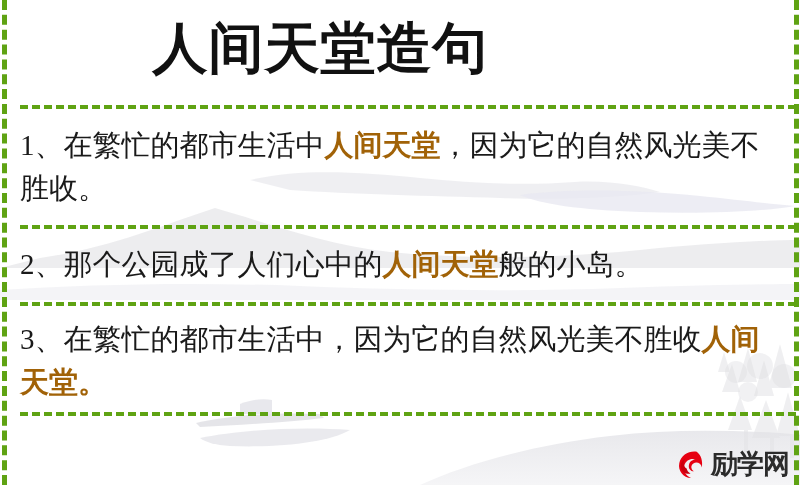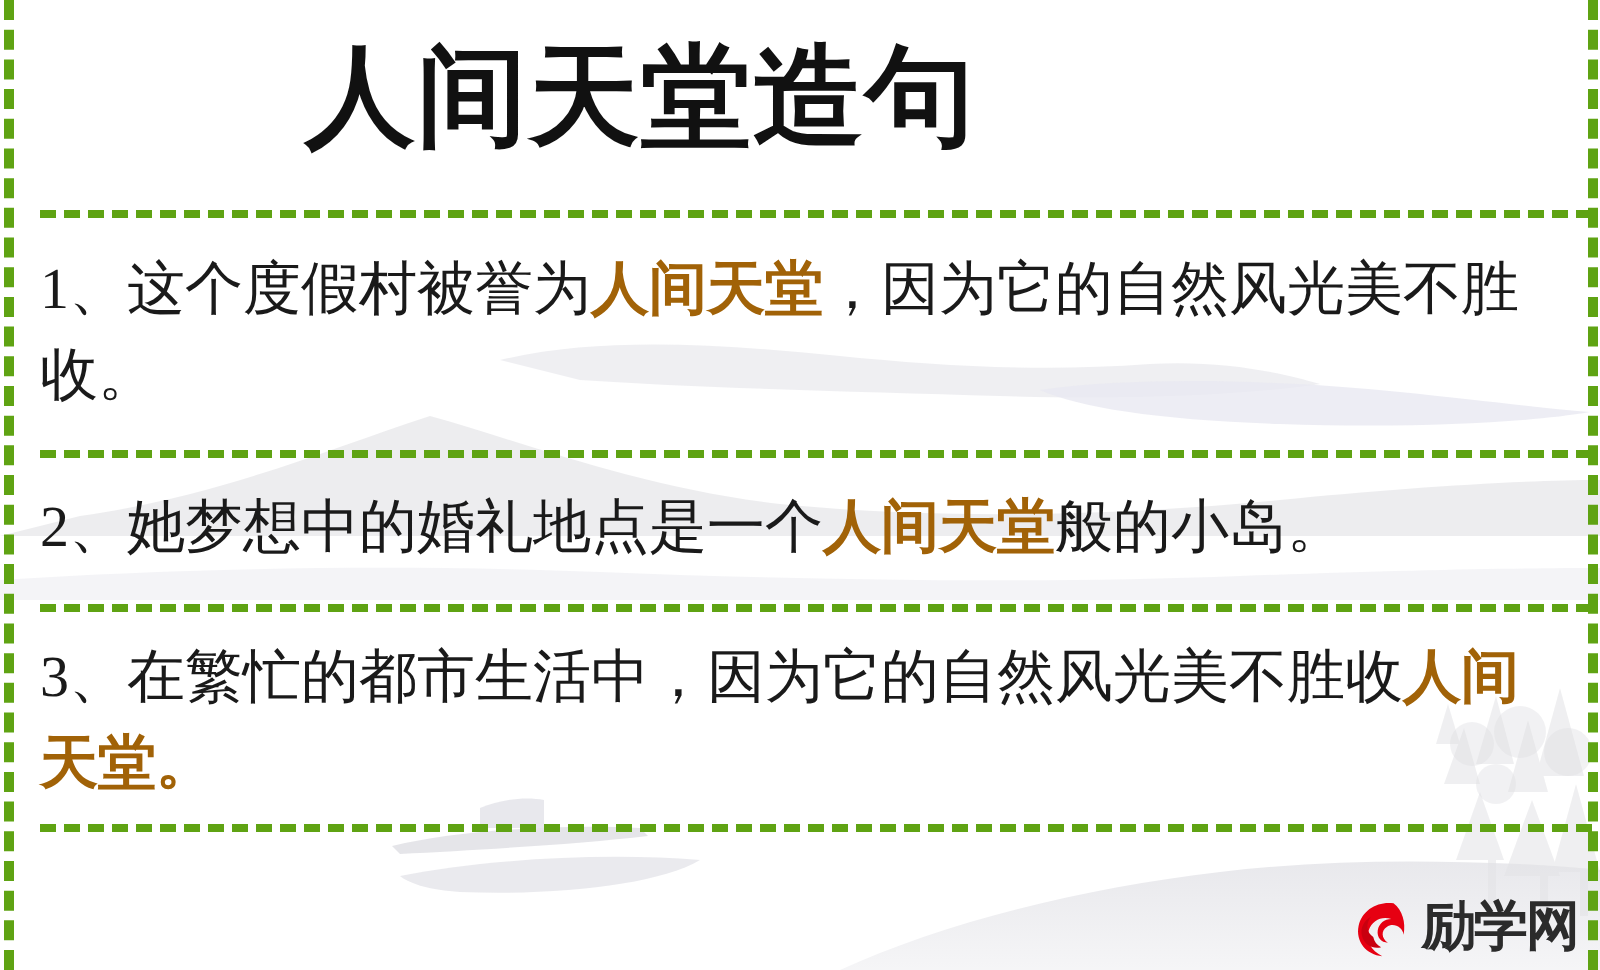--- a/index.html
+++ b/index.html
@@ -178,23 +178,23 @@
   <div id="frame-left" class="frame-edge"></div>
   <div id="frame-right" class="frame-edge"></div>
 
   <div class="separator" style="top:105px;"></div>
   <div class="separator" style="top:225px;"></div>
   <div class="separator" style="top:302px;"></div>
   <div class="separator" style="top:412px;"></div>
 
   <div id="title">人间天堂造句</div>
 
-  <div id="sentence-1" class="sentence"><span>1、</span><span>这个度假村被誉为</span><span class="kw">人间天堂</span><span>，因为它的自然风光美不胜收。</span></div>
-
-  <div id="sentence-2" class="sentence"><span>2、</span><span>她梦想中的婚礼地点是一个</span><span class="kw">人间天堂</span><span>般的小岛。</span></div>
+  <div id="sentence-1" class="sentence"><span>1、</span><span>在繁忙的都市生活中</span><span class="kw">人间天堂</span><span>，因为它的自然风光美不胜收。</span></div>
+
+  <div id="sentence-2" class="sentence"><span>2、</span><span>那个公园成了人们心中的</span><span class="kw">人间天堂</span><span>般的小岛。</span></div>
 
   <div id="sentence-3" class="sentence"><span>3、</span><span>在繁忙的都市生活中，因为它的自然风光美不胜收</span><span class="kw">人间天堂</span><span class="kw">。</span></div>
 
   <div id="logo">
     <svg id="logo-mark" viewBox="0 0 64 64" xmlns="http://www.w3.org/2000/svg">
       <path d="M44,10 C30,8 16,16 13,30 C10,44 20,56 34,57 C24,52 19,43 22,34
                C25,25 34,21 42,24 C36,24 31,28 30,34 C29,40 33,45 39,45
                C33,41 33,34 38,31 C44,27 52,31 53,38 C55,27 52,16 44,10 Z" fill="#e60012"></path>
       <path d="M26,40 C20,36 19,28 24,22 C18,25 14,32 16,39 C18,47 26,51 33,49
                C29,47 27,44 26,40 Z" fill="#c9000f"></path>

